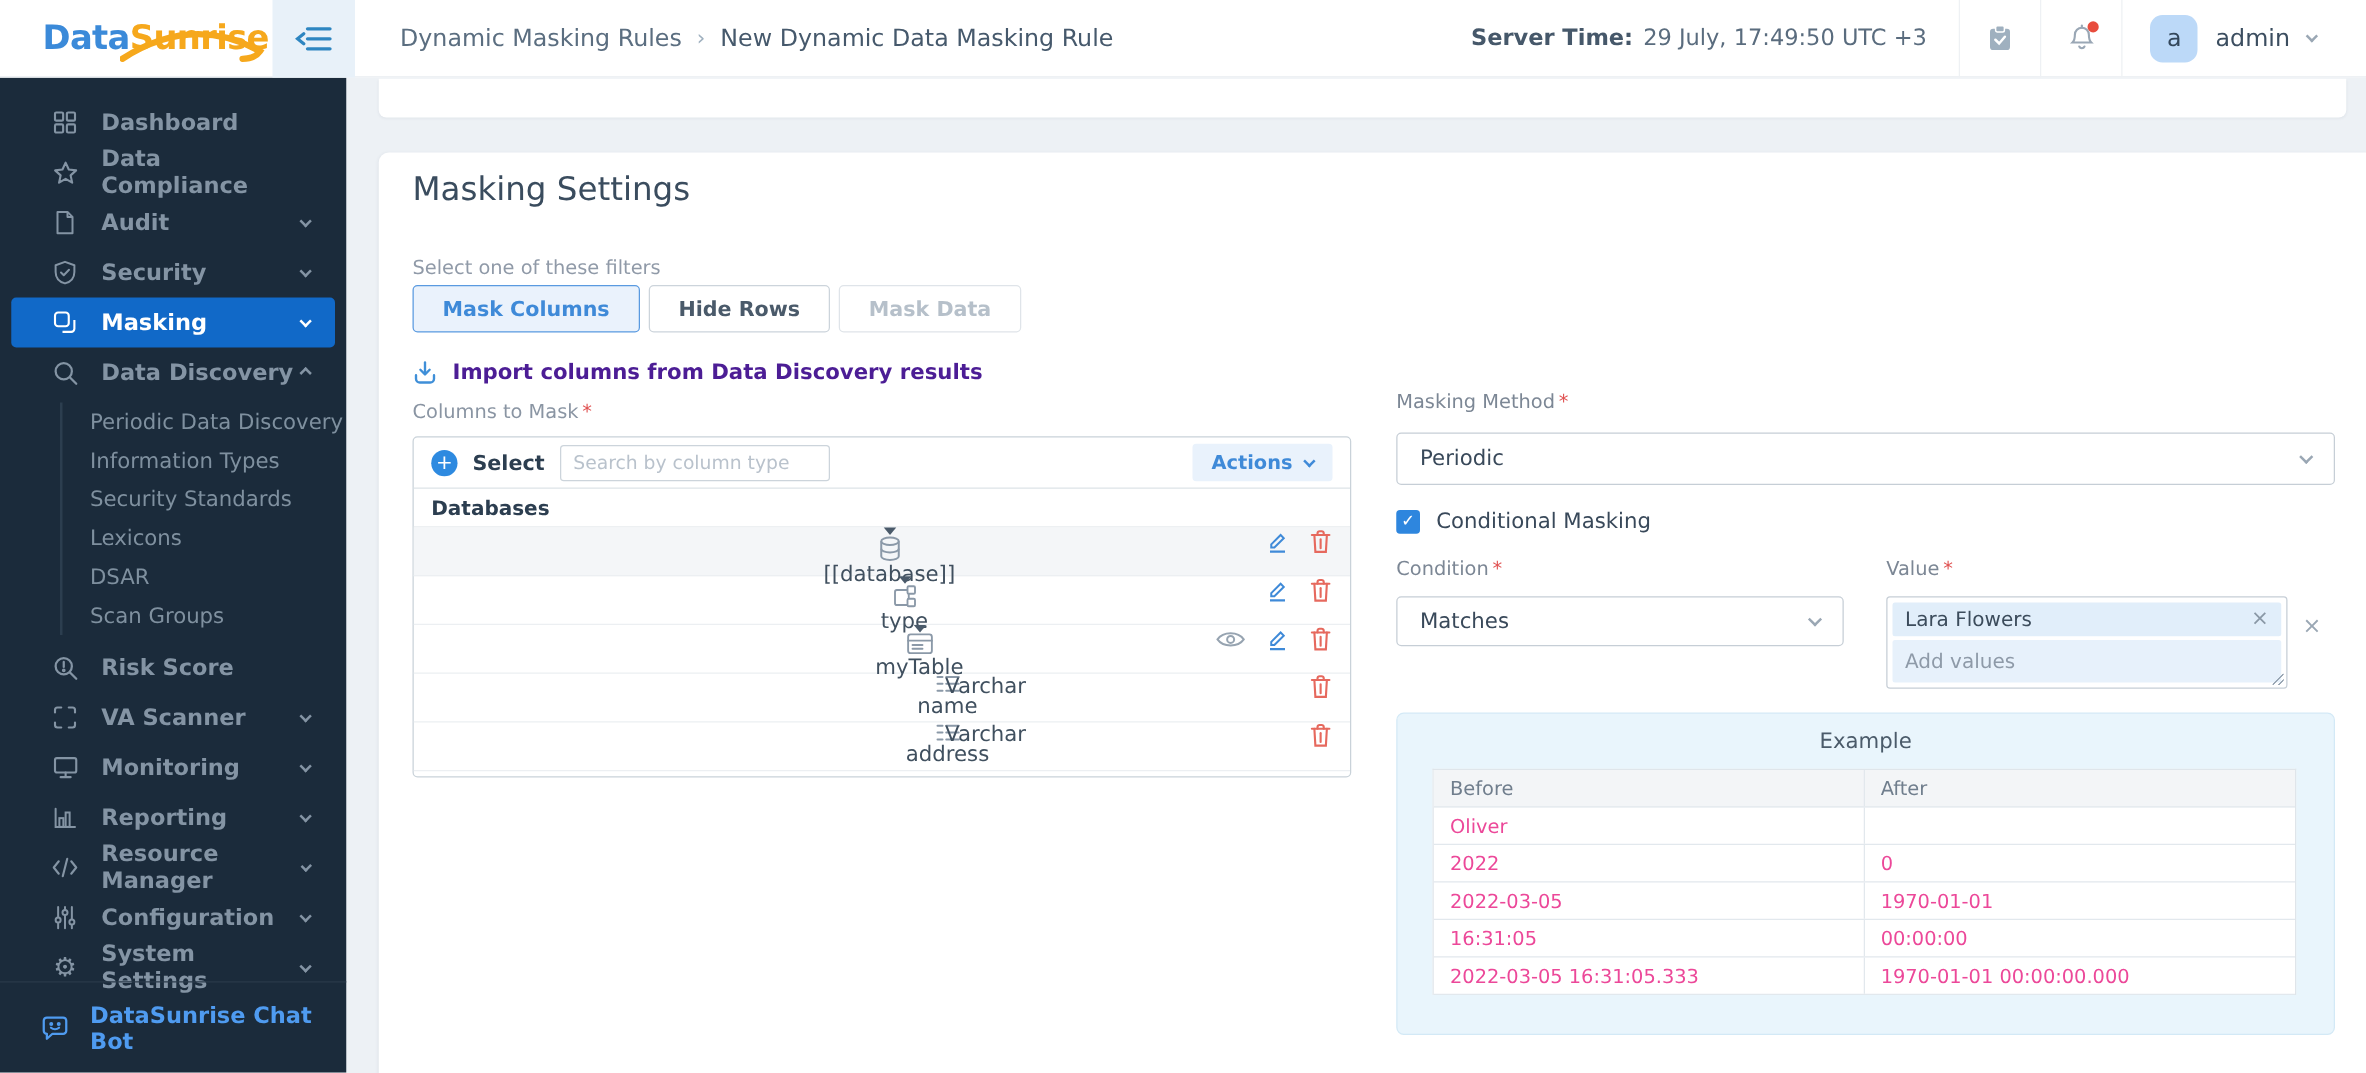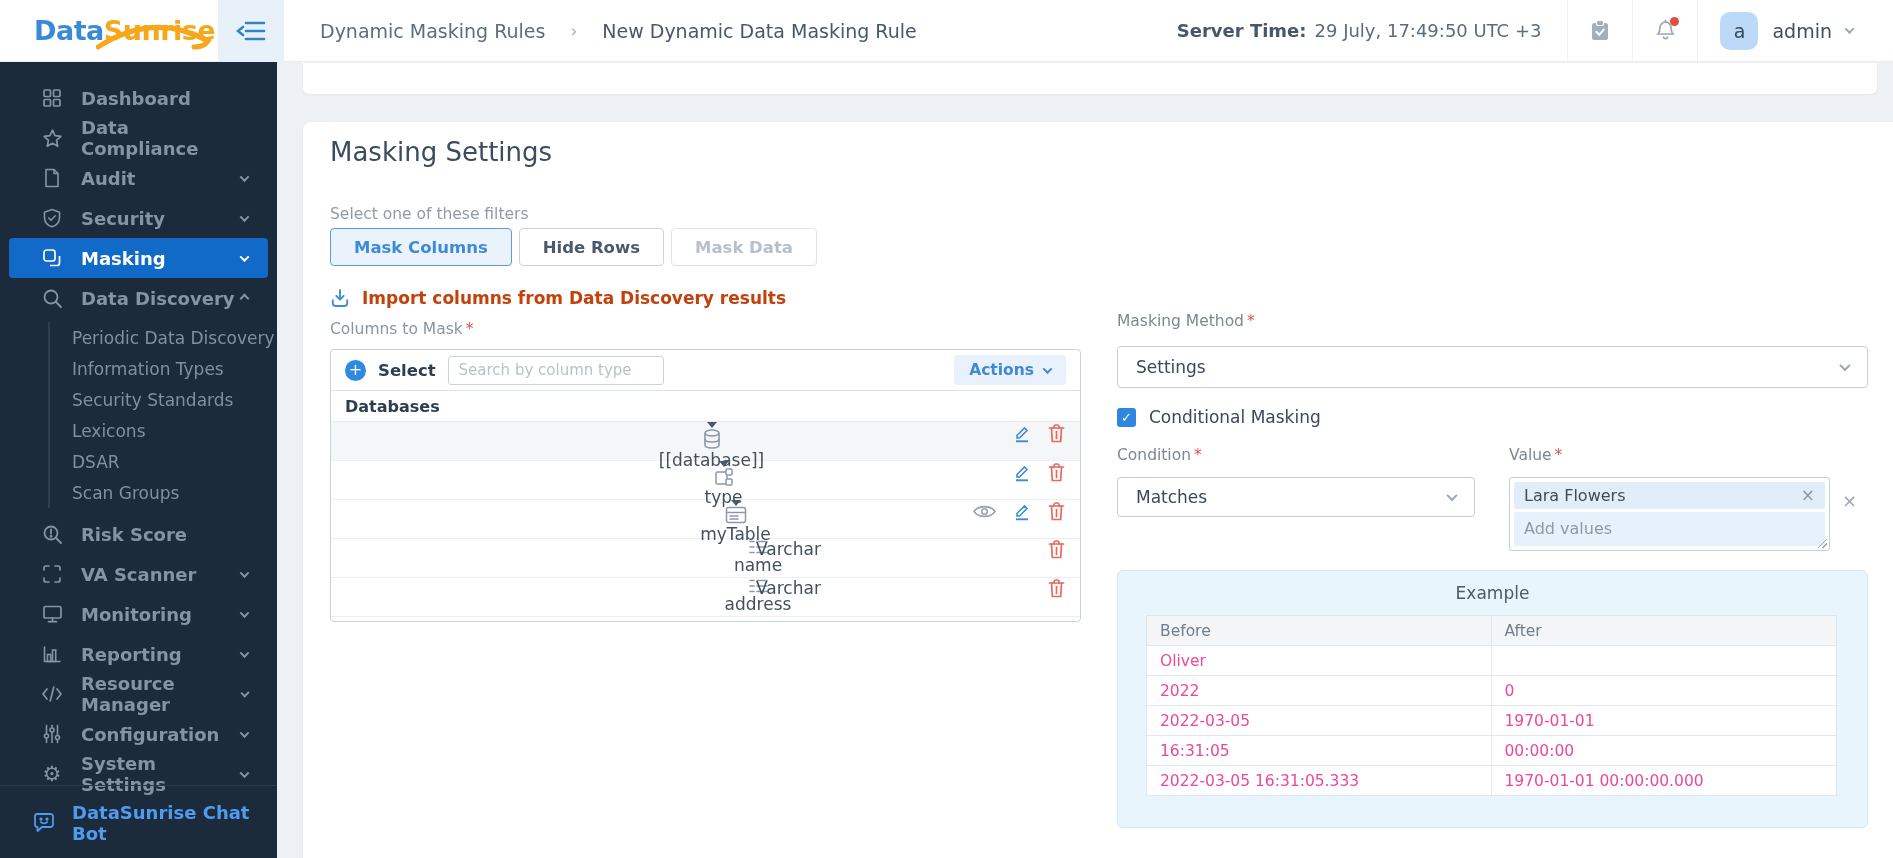--- a/index.html
+++ b/index.html
@@ -9,21 +9,21 @@
   
   #navbar { position:absolute; top:0; left:0; right:0; height:62px; background:#fff;
             border-bottom:1px solid #e9edf1; display:flex; align-items:center; z-index:30; }
   .logo-wrap { width:218px; padding-left:34px; display:flex; align-items:flex-end; position:relative; }
   .logo-text { font-size:27px; font-weight:bold; letter-spacing:-0.5px; position:relative; }
   .logo-data { color:#3b8ad9; }
   .logo-sunrise { color:#f6a81c; position:relative; }
   .logo-arc { position:absolute; left:96px; top:6px; pointer-events:none; }
   .nav-toggle { width:66px; height:62px; background:#e8f1f9; display:flex; align-items:center;
                 justify-content:center; cursor:pointer; }
-  .breadcrumb { margin-left:36px; font-size:19px; color:#5b6e80; display:flex; align-items:center; gap:25px; }
+  .breadcrumb { margin-left:36px; font-size:19px; color:#5b6e80; display:flex; align-items:center; gap:12px; }
   .breadcrumb .sep { color:#9fb0bf; font-size:17px; }
   .breadcrumb .bc-last { color:#46596c; }
   .nav-right { margin-left:auto; display:flex; align-items:center; height:100%; }
   .server-time { font-size:18px; color:#5a6c7e; padding:0 26px; white-space:nowrap; }
   .server-time b { color:#46586a; font-weight:600; margin-right:8px; }
   .nav-divider { width:1px; height:62px; background:#eef1f4; }
   .nav-icon-btn { width:64px; height:62px; display:flex; align-items:center; justify-content:center;
                   position:relative; cursor:pointer; }
   .red-dot { position:absolute; top:17px; right:18px; width:9px; height:9px; border-radius:50%;
              background:#e84c3d; }
@@ -66,21 +66,21 @@
   .filters-label { position:absolute; left:27px; top:83px; font-size:15.5px; color:#909aa8; }
   .filter-btns { position:absolute; left:27px; top:106px; display:flex; gap:7px; }
   .fbtn { height:38px; padding:0 23px; border-radius:4px; font-size:16.5px; font-weight:600;
           display:flex; align-items:center; background:#fff; border:1px solid #ccd4db; color:#4a5a6a;
           cursor:pointer; }
   .fbtn.active { background:#eaf2fc; border-color:#5a9ae0; color:#3f8ad8; }
   .fbtn.disabled { border-color:#dfe4e9; color:#b6c0ca; cursor:default; }
 
   .import-row { position:absolute; left:27px; top:166px; display:flex; align-items:center; gap:12px;
                 cursor:pointer; }
-  .import-row .txt { font-size:17px; font-weight:600; color:#c2410c; }
+  .import-row .txt { font-size:17px; font-weight:600; color:#4c1d95; }
   .cols-label { position:absolute; left:27px; top:198px; font-size:15.5px; color:#8a95a3; }
   .req { color:#e05252; margin-left:3px; }
 
   
   .tree-box { position:absolute; left:27px; top:227px; width:751px; height:273px;
               border:1px solid #c9d2d9; border-radius:4px; background:#fff; }
   .tree-head { height:41px; border-bottom:1px solid #dde3e8; display:flex; align-items:center;
                padding:0 14px; gap:12px; }
   .plus-circle { width:21px; height:21px; border-radius:50%; background:#2e8ae0; color:#fff;
                  font-size:16px; display:flex; align-items:center; justify-content:center;
@@ -539,21 +539,21 @@
               </svg>
             </span>
         </span>
       </div>
     </div>
 
     <div class="rc-label" style="left:814px; top:190px;">
       <span>Masking Method</span><span class="req">*</span>
     </div>
     <div class="sel-box" style="left:814px; top:224px; width:751px;">
-      <span>Settings</span>
+      <span>Periodic</span>
       <i class="chev"></i>
     </div>
 
     <div class="cbx-row">
       <span class="cbx">✓</span>
       <span class="cbx-label">Conditional Masking</span>
     </div>
 
     <div class="rc-label" style="left:814px; top:324px;">
       <span>Condition</span><span class="req">*</span>

